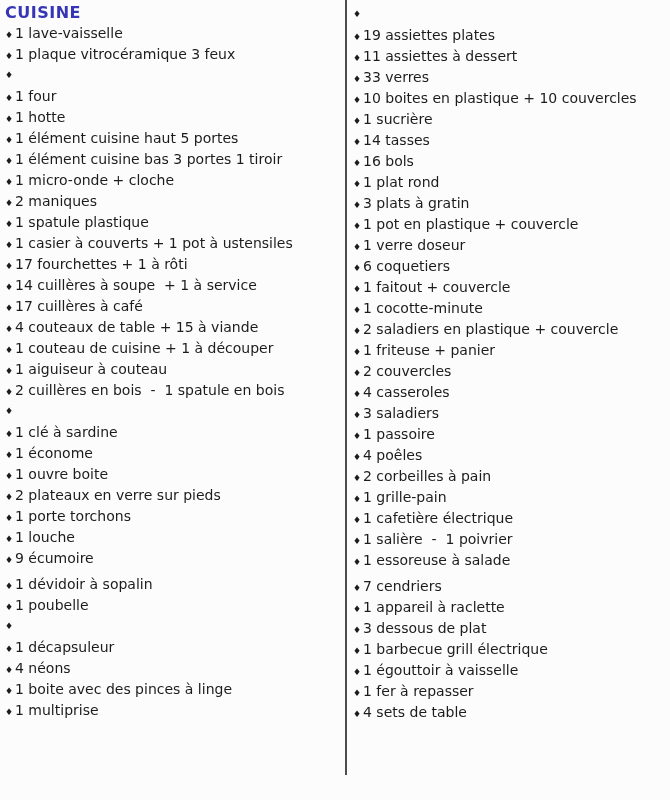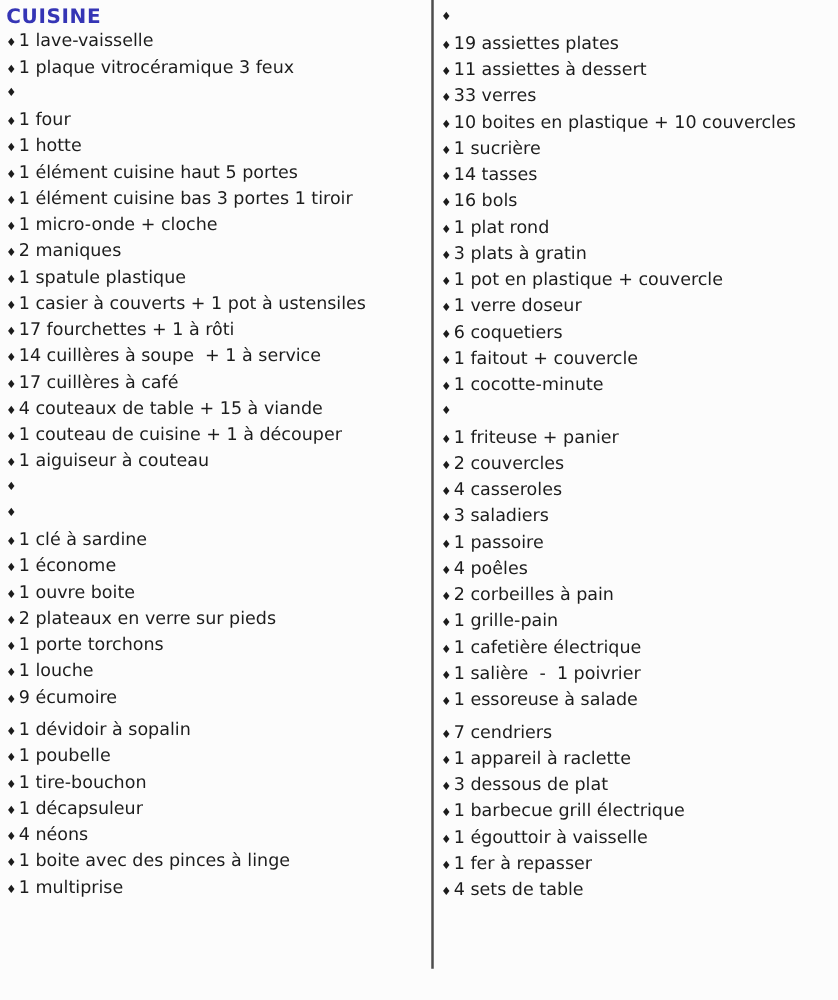--- a/index.html
+++ b/index.html
@@ -144,20 +144,21 @@
         <li>
           <span class="bullet">♦</span>
           <span class="item-text">1 couteau de cuisine + 1 à découper</span>
         </li>
         <li>
           <span class="bullet">♦</span>
           <span class="item-text">1 aiguiseur à couteau</span>
         </li>
         <li>
           <span class="bullet">♦</span>
+          <span class="item-text">2 cuillères en bois  -  1 spatule en bois</span>
         </li>
         <li>
           <span class="bullet">♦</span>
         </li>
         <li>
           <span class="bullet">♦</span>
           <span class="item-text">1 clé à sardine</span>
         </li>
         <li>
           <span class="bullet">♦</span>
@@ -186,21 +187,20 @@
         <li class="group-start">
           <span class="bullet">♦</span>
           <span class="item-text">1 dévidoir à sopalin</span>
         </li>
         <li>
           <span class="bullet">♦</span>
           <span class="item-text">1 poubelle</span>
         </li>
         <li>
           <span class="bullet">♦</span>
-          <span class="item-text">1 tire-bouchon</span>
         </li>
         <li>
           <span class="bullet">♦</span>
           <span class="item-text">1 décapsuleur</span>
         </li>
         <li>
           <span class="bullet">♦</span>
           <span class="item-text">4 néons</span>
         </li>
         <li>
@@ -272,20 +272,21 @@
         <li>
           <span class="bullet">♦</span>
           <span class="item-text">1 faitout + couvercle</span>
         </li>
         <li>
           <span class="bullet">♦</span>
           <span class="item-text">1 cocotte-minute</span>
         </li>
         <li>
           <span class="bullet">♦</span>
+          <span class="item-text">2 saladiers en plastique + couvercle</span>
         </li>
         <li>
           <span class="bullet">♦</span>
           <span class="item-text">1 friteuse + panier</span>
         </li>
         <li>
           <span class="bullet">♦</span>
           <span class="item-text">2 couvercles</span>
         </li>
         <li>

